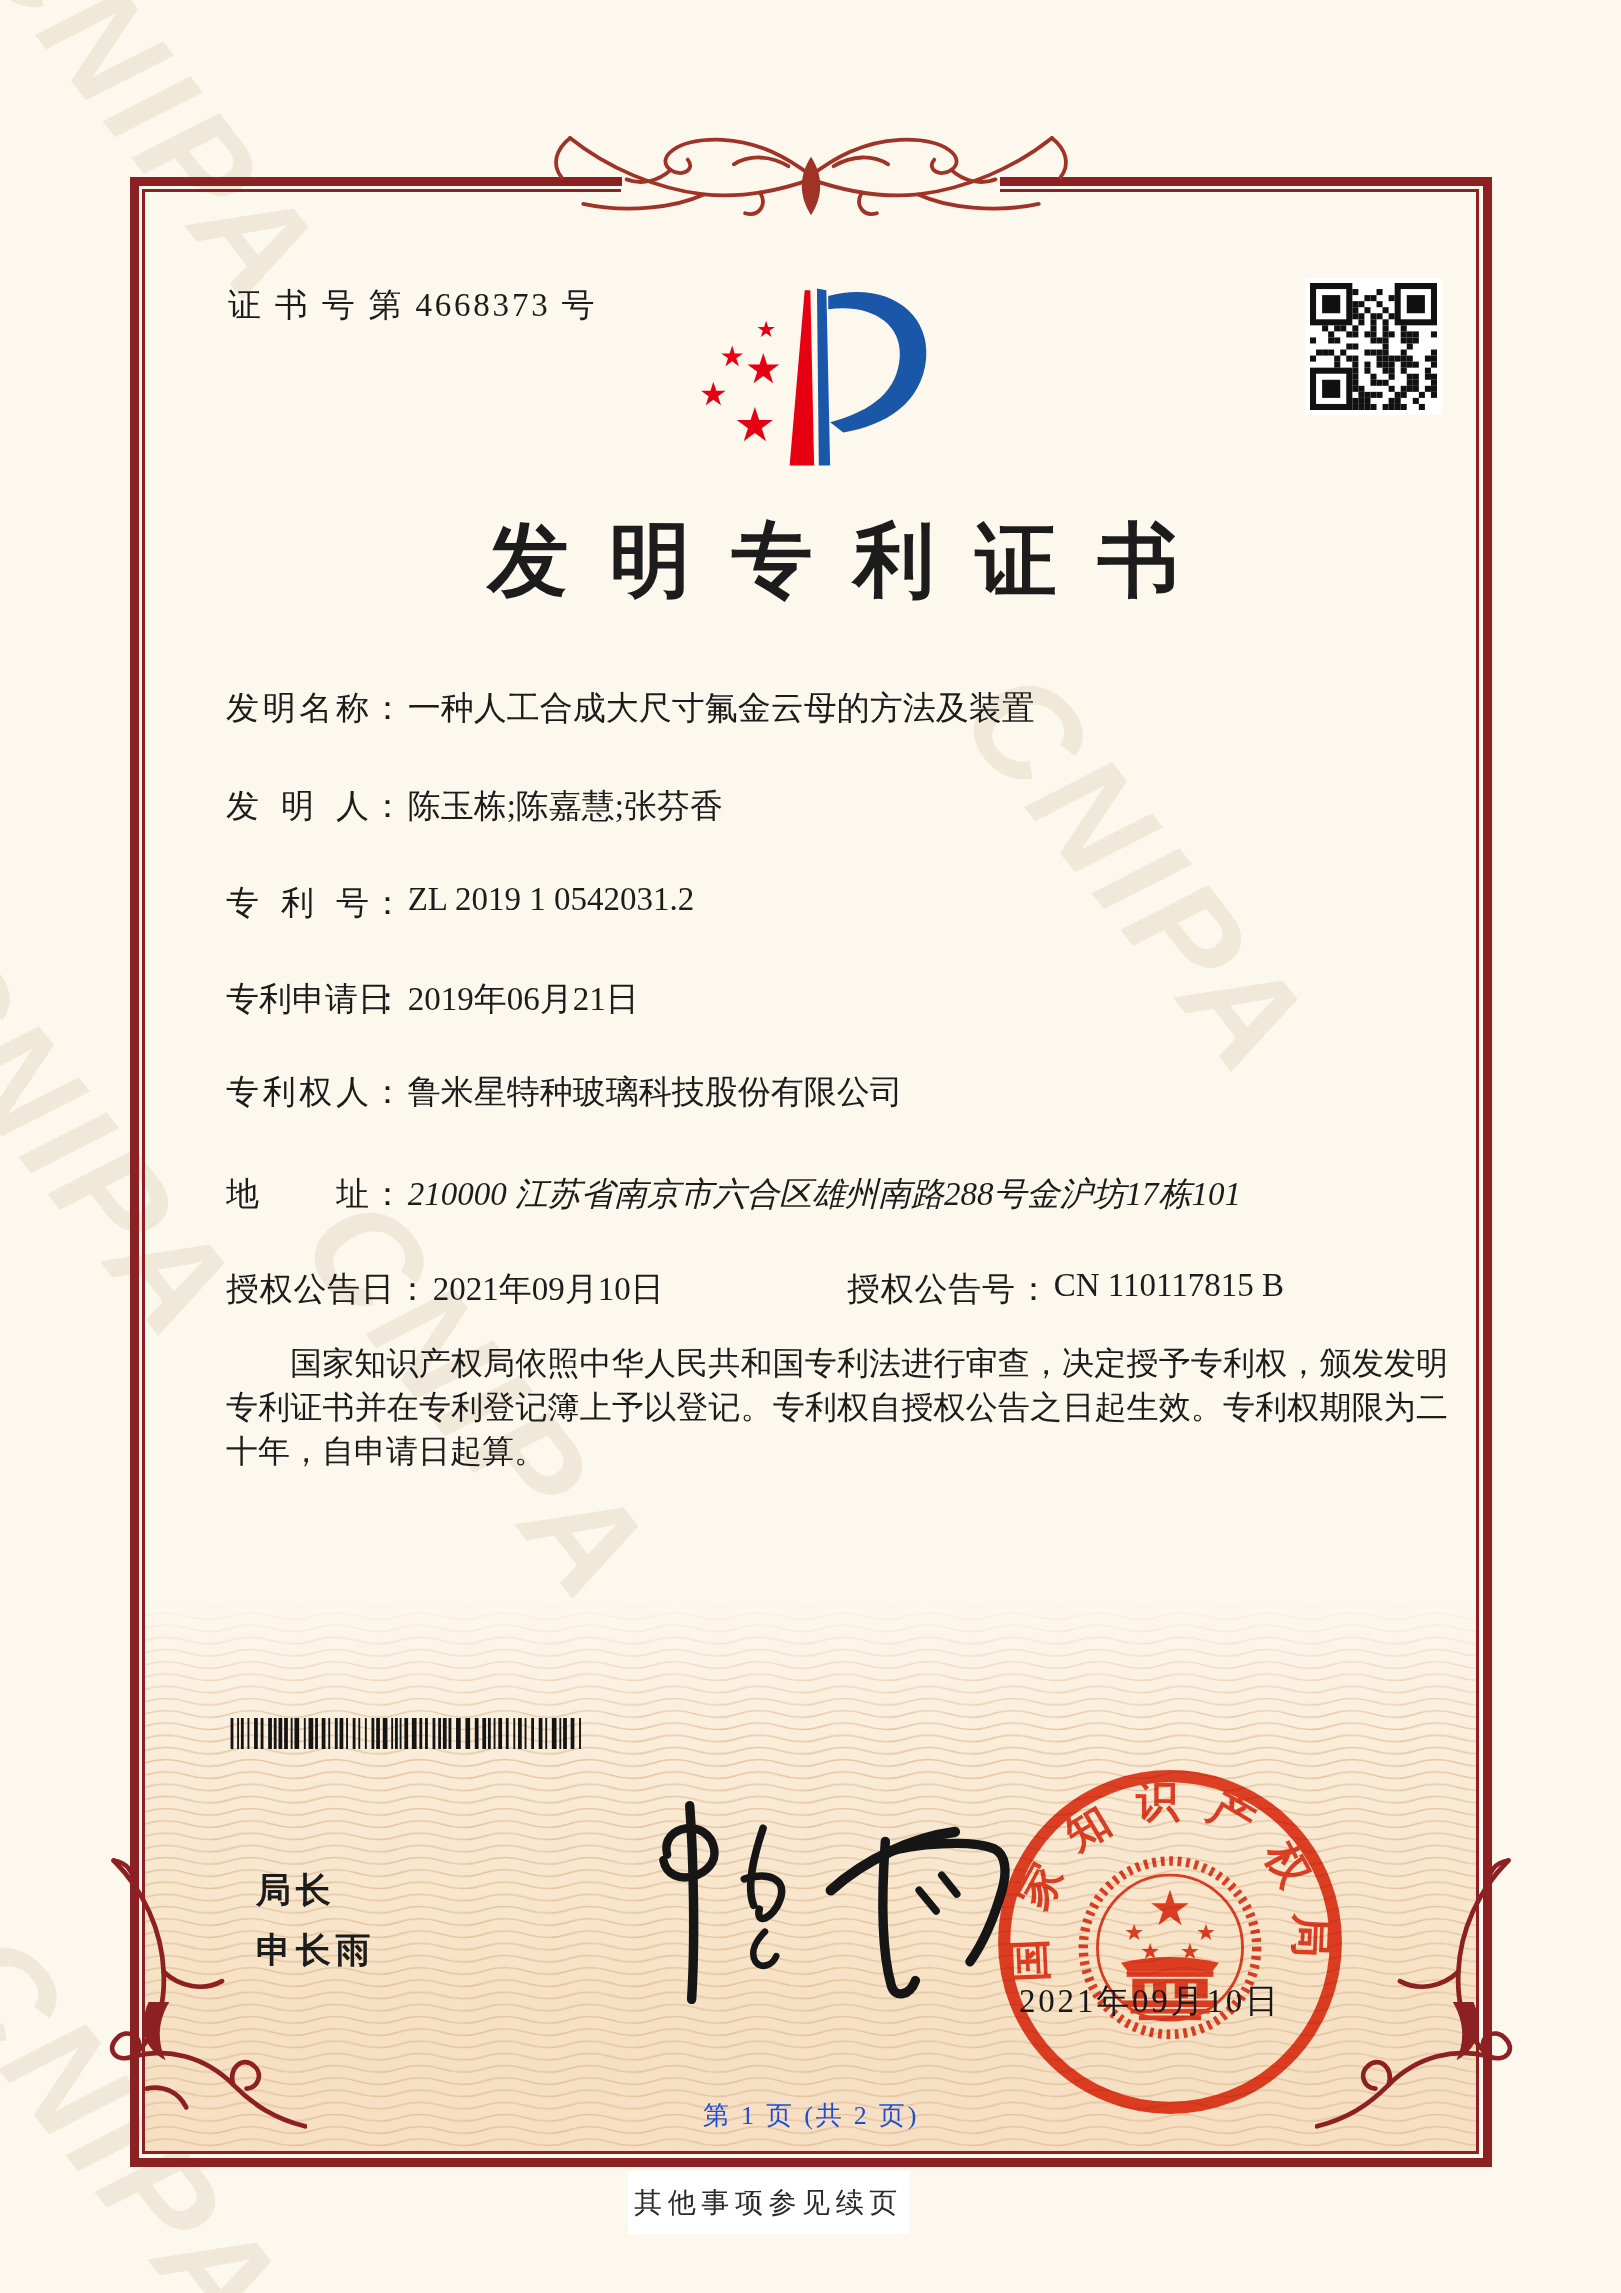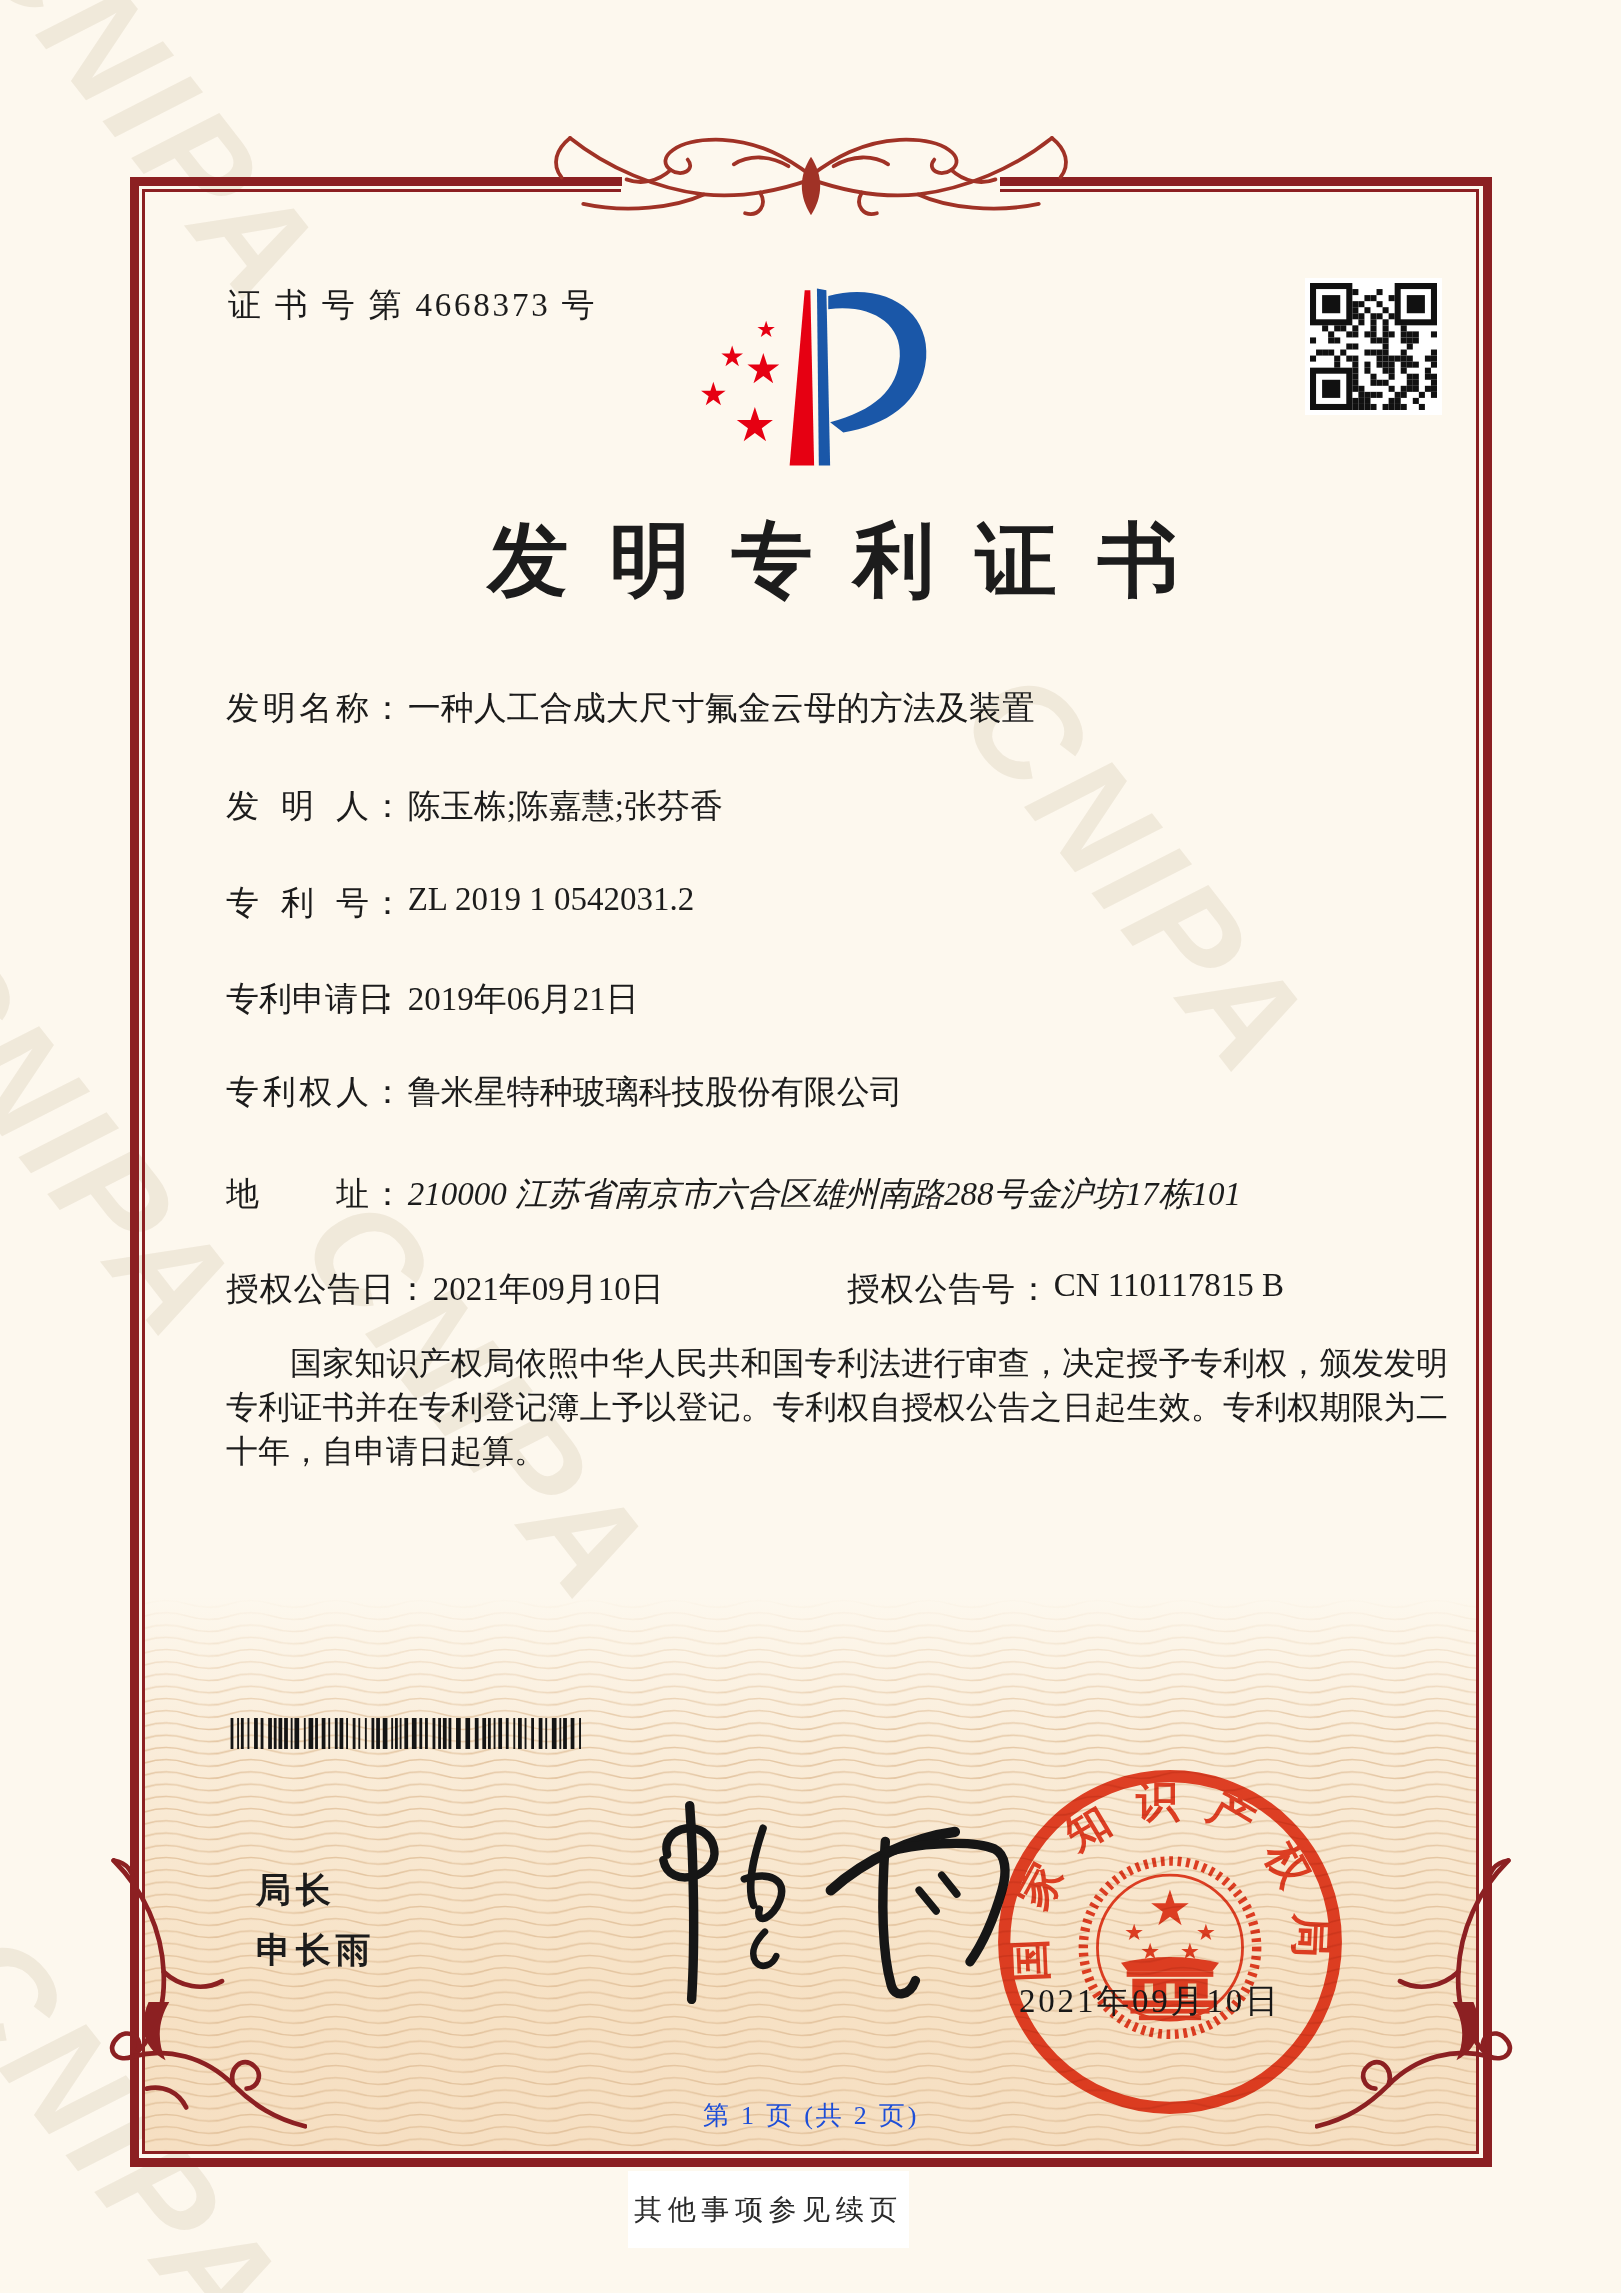--- a/index.html
+++ b/index.html
@@ -45,21 +45,21 @@
   .sig-name{position:absolute;z-index:4;left:256px;top:1927px;font-family:"Liberation Sans","DejaVu Sans",sans-serif;
             font-weight:bold;font-size:35px;letter-spacing:4.7px;}
 
   
   .seal{position:absolute;z-index:5;left:991px;top:1763px;mix-blend-mode:multiply;opacity:.95;}
   .seal-date{position:absolute;z-index:6;left:1019px;top:1979px;font-size:33px;letter-spacing:2.8px;color:#181818;}
 
   
   .pageno{position:absolute;z-index:4;left:130px;top:2098px;width:1362px;text-align:center;
           font-size:26px;letter-spacing:2.8px;color:#1d4ed8;}
-  .contbox{position:absolute;z-index:4;left:628px;top:2171px;width:281px;height:77px;background:#ffffff;
+  .contbox{position:absolute;z-index:4;left:628px;top:2171px;width:281px;height:63px;background:#ffffff;
            display:flex;align-items:center;justify-content:center;}
   .contbox span{font-size:28px;letter-spacing:5.6px;color:#2a2a2a;}
 
   .qr-wrap{position:absolute;z-index:4;left:1305px;top:278px;width:137px;height:137px;background:#fff;}
   .logo-wrap{position:absolute;z-index:4;left:700px;top:279px;}
   .barcode-wrap{position:absolute;z-index:4;left:230px;top:1718px;}
   .signature-wrap{position:absolute;z-index:4;left:603px;top:1800px;}
   .flourish{position:absolute;z-index:3;}
 </style>
 </head>

